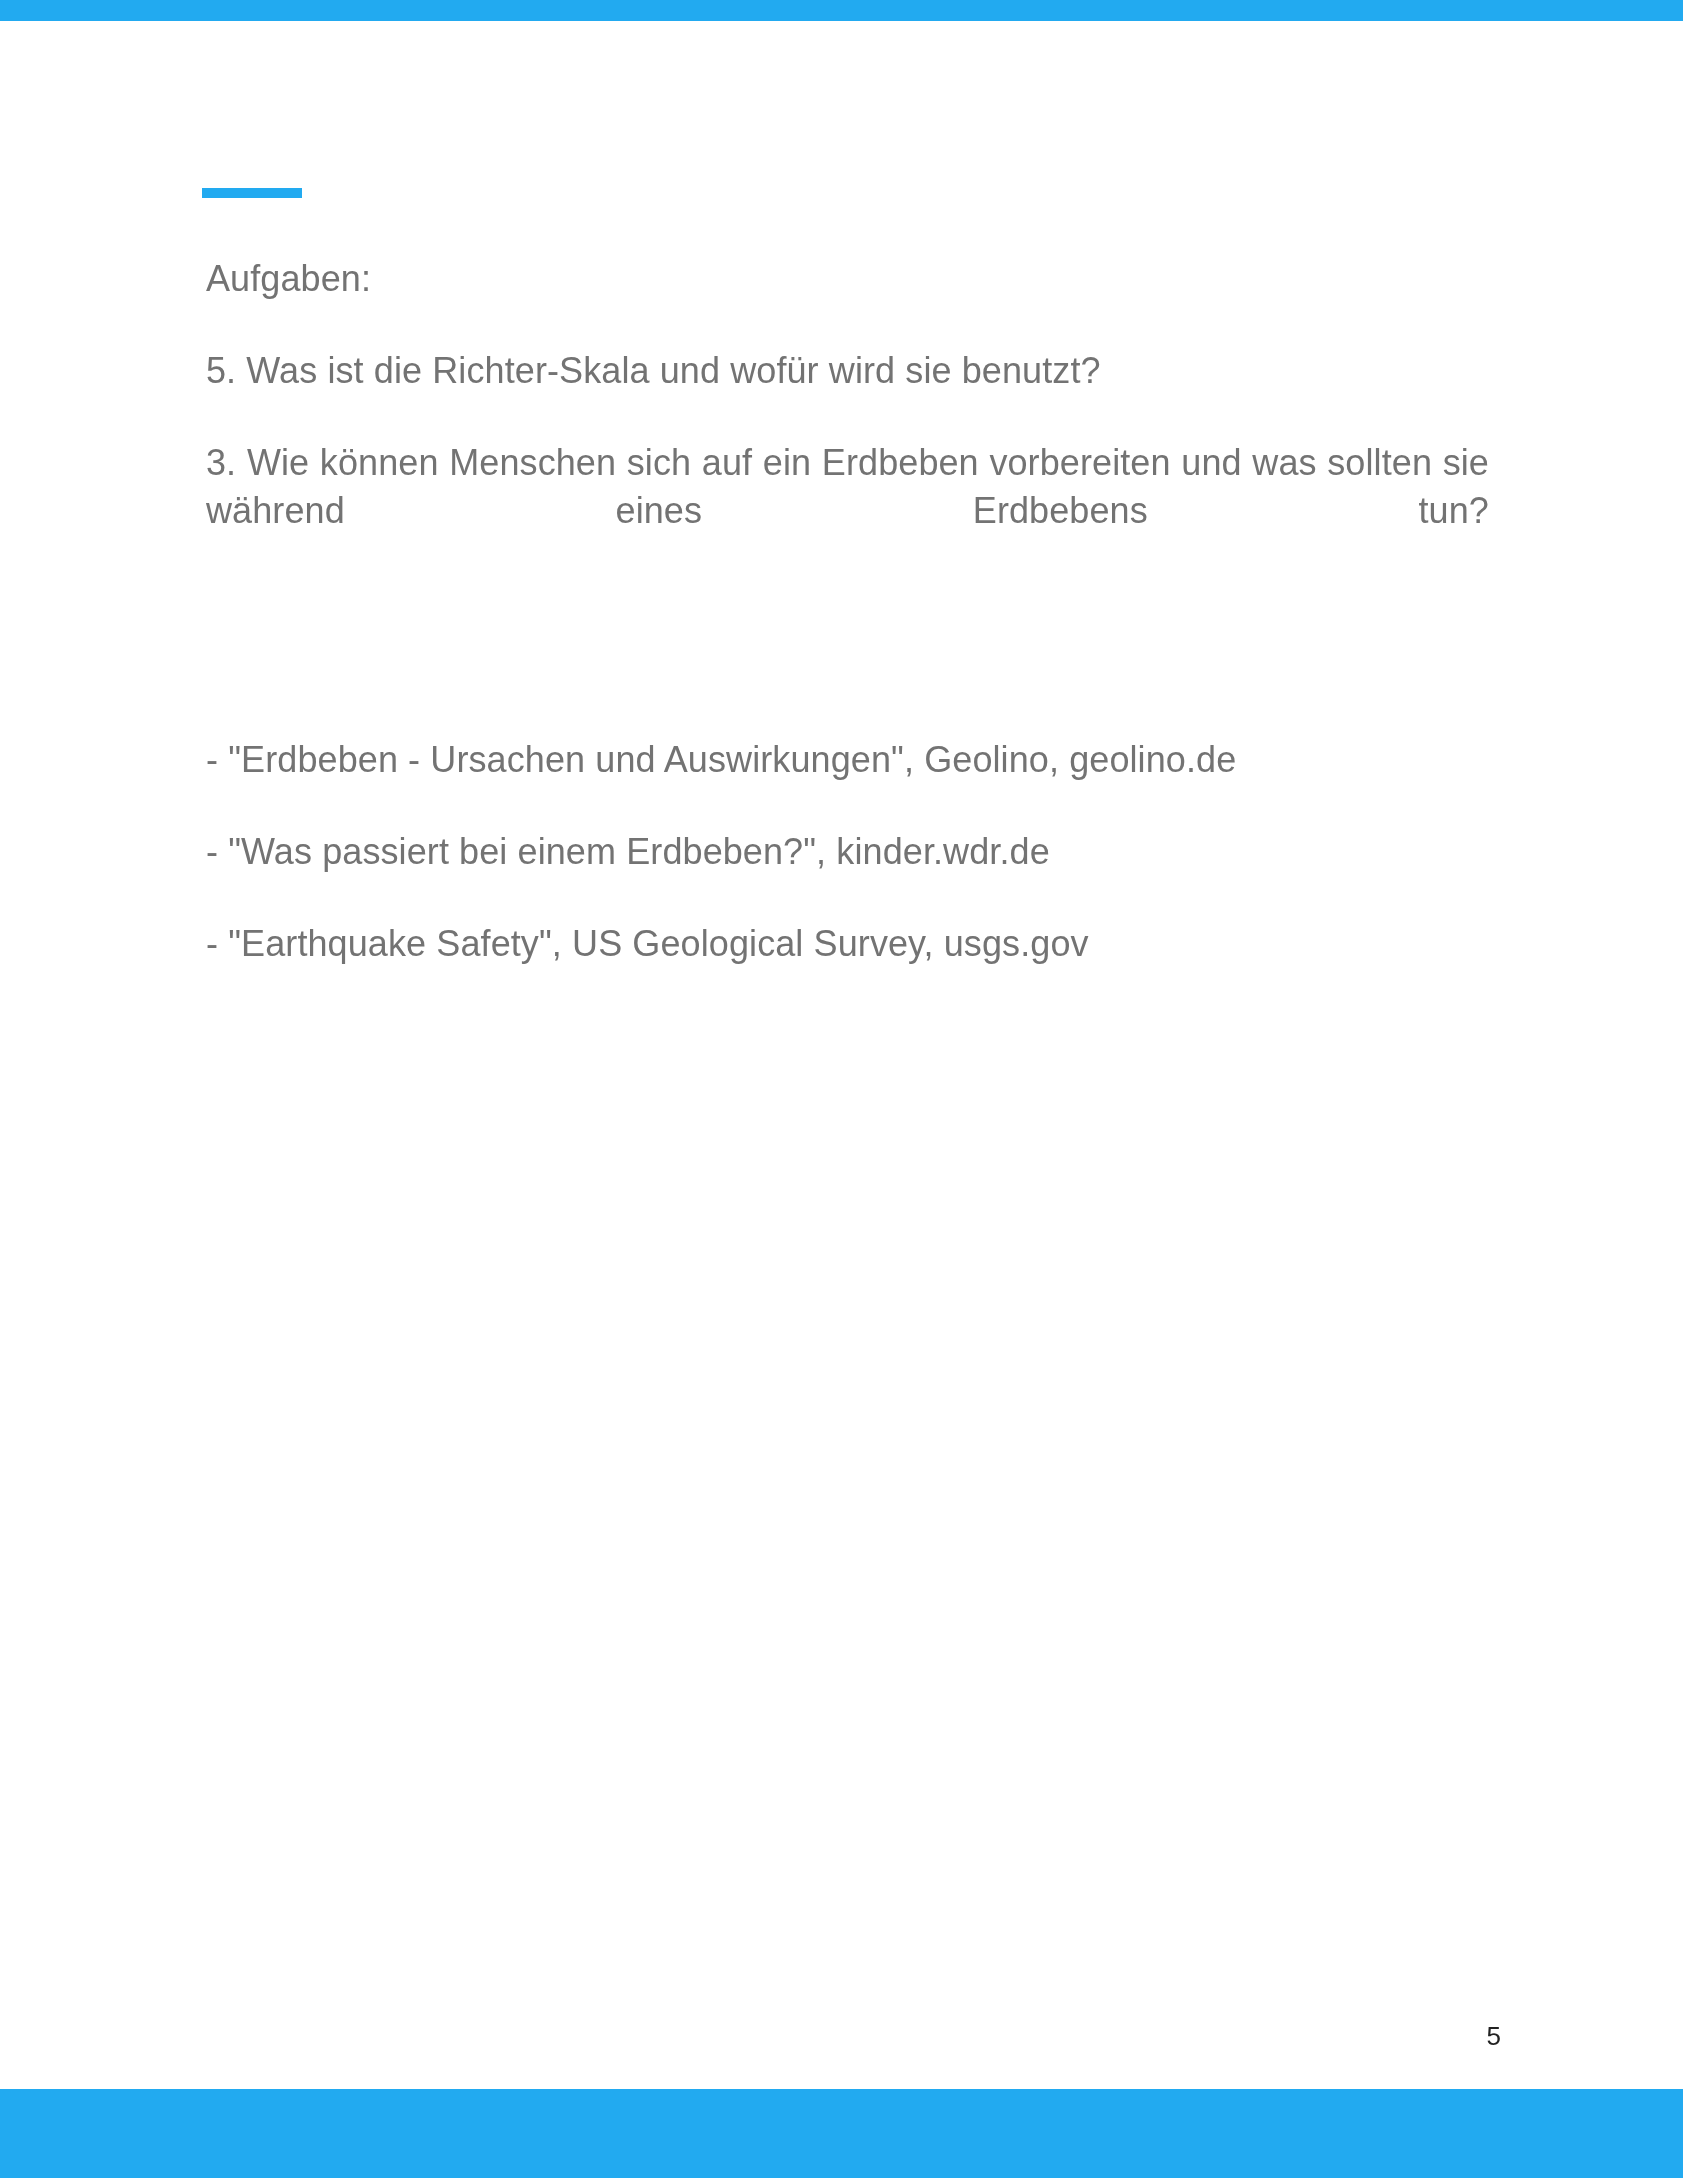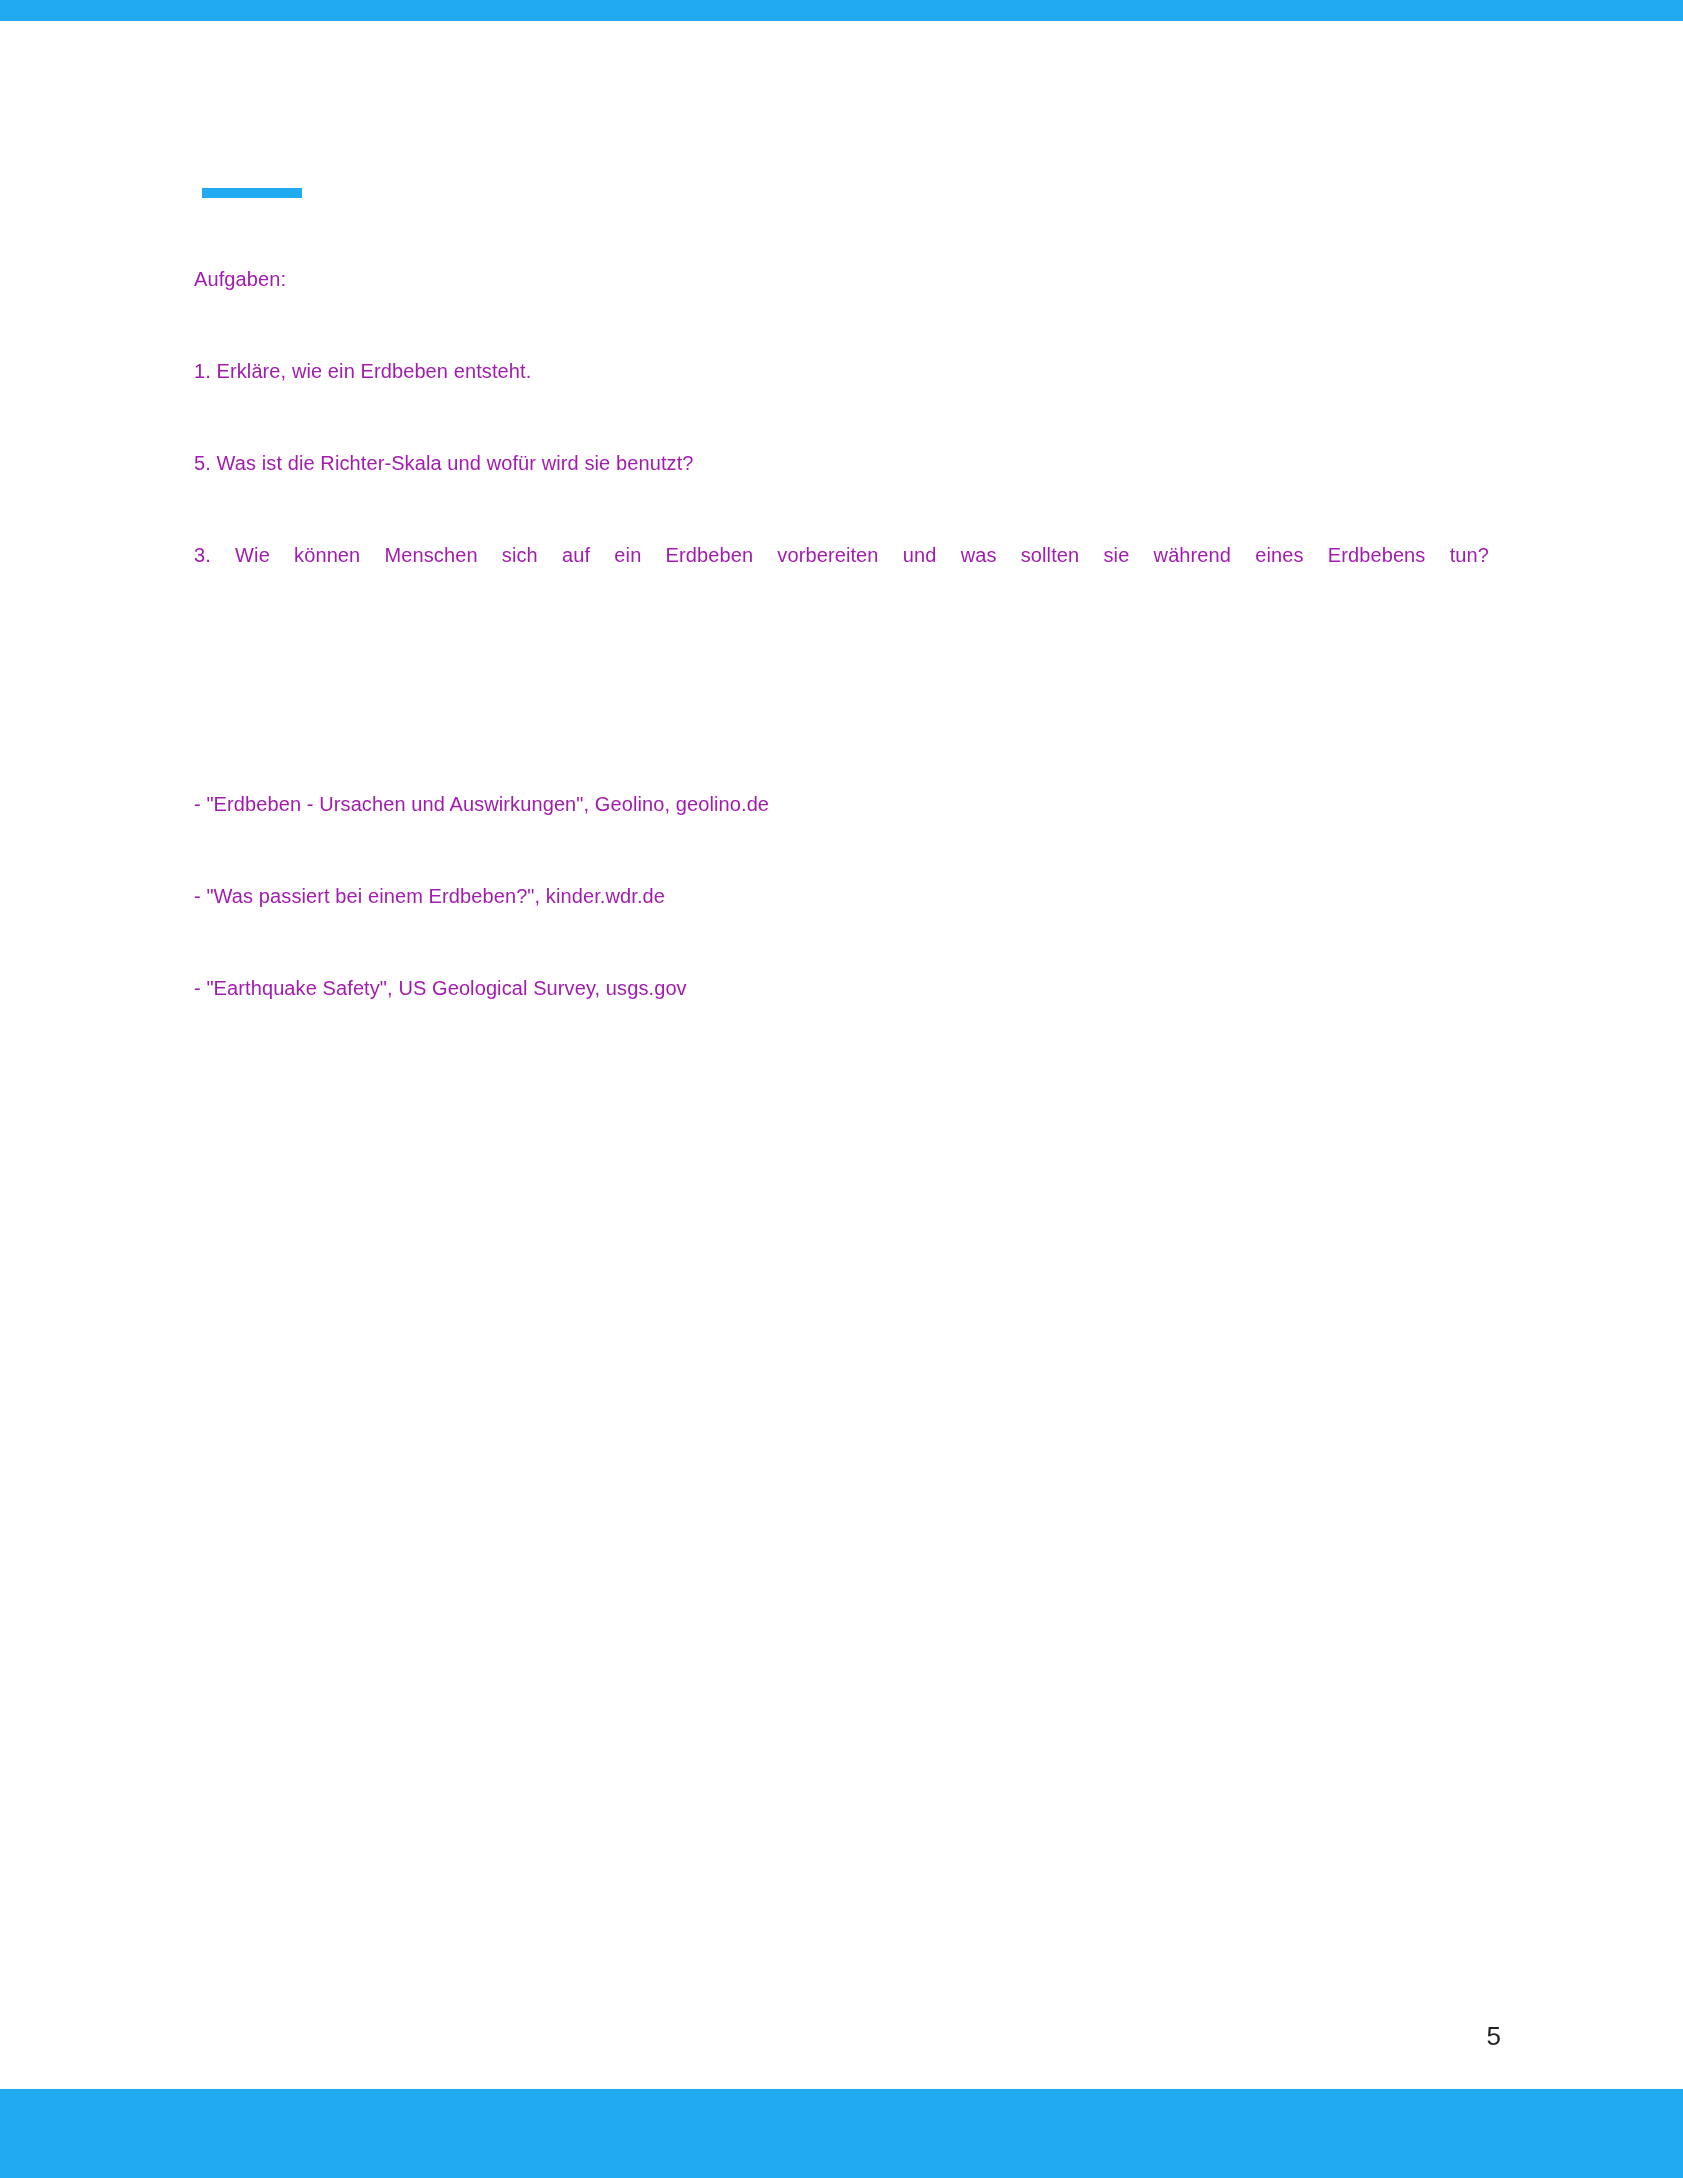--- a/index.html
+++ b/index.html
@@ -51,24 +51,24 @@
 
   
   .content {
     position: absolute;
     left: 194px;
     top: 255px;
     width: 1295px;
   }
 
   .para {
-    margin: 0 0 44px 0;
-    font-size: 20px;
+    margin: 0 0 44px 12px;
+    font-size: 36px;
     line-height: 48px;
-    color: #a21caf;
+    color: #737373;
     letter-spacing: 0.1px;
   }
 
   
   .para.justified {
     text-align: justify;
     text-justify: inter-word;
   }
   .para.justified::after {
     content: "";
@@ -98,21 +98,20 @@
 <div class="page">
 
   <div class="band band-top"></div>
 
   <div class="accent-rule"></div>
 
   <div class="content">
 
     <p class="para">Aufgaben:</p>
 
-    <p class="para">1. Erkläre, wie ein Erdbeben entsteht.</p>
 
     <p class="para">5. Was ist die Richter-Skala und wofür wird sie benutzt?</p>
 
     <p class="para justified">3. Wie können Menschen sich auf ein Erdbeben vorbereiten und was sollten sie während eines Erdbebens tun?</p>
 
     <div class="spacer-block"></div>
 
 
     <p class="para">- "Erdbeben - Ursachen und Auswirkungen", Geolino, geolino.de</p>
 

